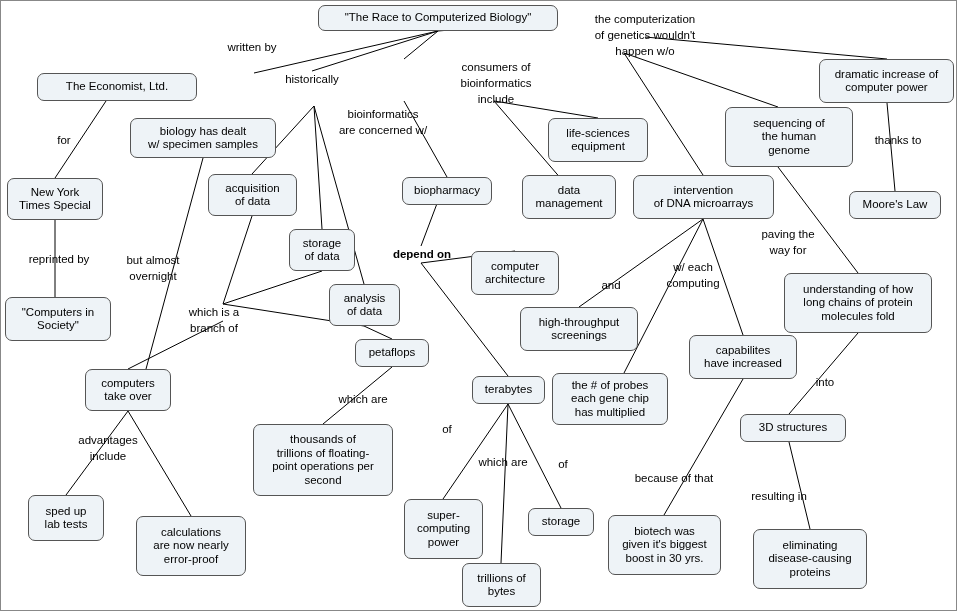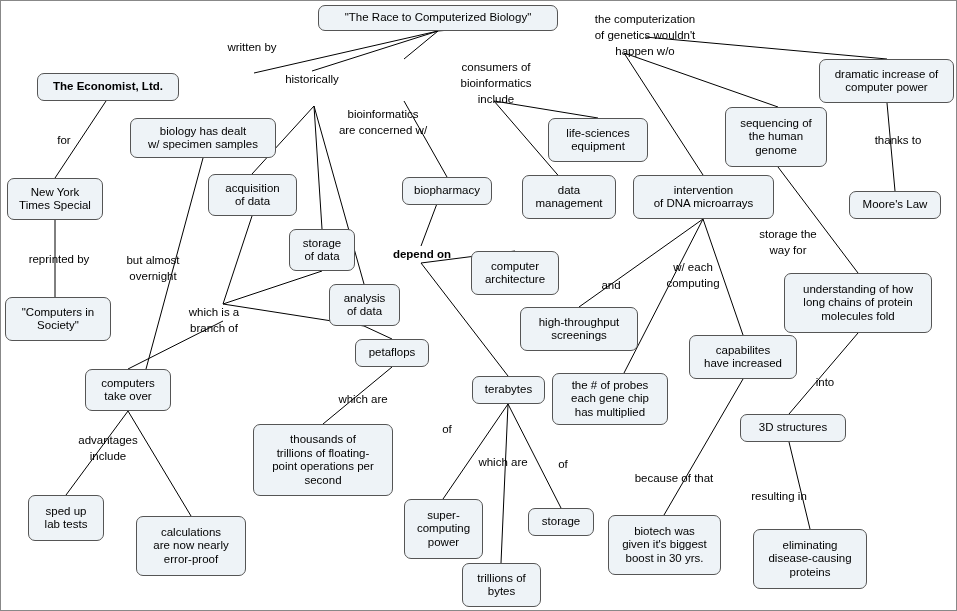--- a/index.html
+++ b/index.html
@@ -89,21 +89,21 @@
       <line x1="702" y1="218" x2="578" y2="306" stroke="#000000" stroke-width="1"></line>
       <line x1="702" y1="218" x2="623" y2="372" stroke="#000000" stroke-width="1"></line>
       <line x1="702" y1="218" x2="742" y2="334" stroke="#000000" stroke-width="1"></line>
       <line x1="742" y1="378" x2="663" y2="514" stroke="#000000" stroke-width="1"></line>
       <line x1="777" y1="166" x2="857" y2="272" stroke="#000000" stroke-width="1"></line>
       <line x1="857" y1="332" x2="788" y2="413" stroke="#000000" stroke-width="1"></line>
       <line x1="788" y1="441" x2="809" y2="528" stroke="#000000" stroke-width="1"></line>
       <line x1="886" y1="102" x2="894" y2="190" stroke="#000000" stroke-width="1"></line>
     </svg>
 <div class="node" style="left: 317px; top: 4px; width: 240px; height: 26px;">"The Race to Computerized Biology"</div>
-    <div class="node" style="left: 36px; top: 72px; width: 142px; height: 28px; font-weight: bold;">The Economist, Ltd.</div>
+    <div class="node" style="left: 36px; top: 72px; width: 160px; height: 28px;">The Economist, Ltd.</div>
     <div class="node" style="left: 129px; top: 117px; width: 146px; height: 40px;">biology has dealt
 w/ specimen samples</div>
     <div class="node" style="left: 6px; top: 177px; width: 96px; height: 42px;">New York
 Times Special</div>
     <div class="node" style="left: 4px; top: 296px; width: 106px; height: 44px;">"Computers in
 Society"</div>
     <div class="node" style="left: 207px; top: 173px; width: 89px; height: 42px;">acquisition
 of data</div>
     <div class="node" style="left: 288px; top: 228px; width: 66px; height: 42px;">storage
 of data</div>
@@ -140,21 +140,21 @@
     <div class="node" style="left: 551px; top: 372px; width: 116px; height: 52px;">the # of probes
 each gene chip
 has multiplied</div>
     <div class="node" style="left: 607px; top: 514px; width: 113px; height: 60px;">biotech was
 given it's biggest
 boost in 30 yrs.</div>
     <div class="node" style="left: 632px; top: 174px; width: 141px; height: 44px;">intervention
 of DNA microarrays</div>
     <div class="node" style="left: 688px; top: 334px; width: 108px; height: 44px;">capabilites
 have increased</div>
-    <div class="node" style="left: 724px; top: 106px; width: 102px; height: 60px;">sequencing of
+    <div class="node" style="left: 724px; top: 106px; width: 128px; height: 60px;">sequencing of
 the human
 genome</div>
     <div class="node" style="left: 783px; top: 272px; width: 148px; height: 60px;">understanding of how
 long chains of protein
 molecules fold</div>
     <div class="node" style="left: 739px; top: 413px; width: 106px; height: 28px;">3D structures</div>
     <div class="node" style="left: 752px; top: 528px; width: 114px; height: 60px;">eliminating
 disease-causing
 proteins</div>
     <div class="node" style="left: 818px; top: 58px; width: 135px; height: 44px;">dramatic increase of
@@ -180,18 +180,18 @@
 include</div>
     <div class="elabel" style="left: 330px; top: 390px; width: 64px;">which are</div>
     <div class="elabel" style="left: 387px; top: 245px; width: 68px; font-weight: bold;">depend on</div>
     <div class="elabel" style="left: 437px; top: 420px; width: 18px;">of</div>
     <div class="elabel" style="left: 470px; top: 453px; width: 64px;">which are</div>
     <div class="elabel" style="left: 553px; top: 455px; width: 18px;">of</div>
     <div class="elabel" style="left: 596px; top: 256px; width: 28px; margin-top: 20px;">and</div>
     <div class="elabel" style="left: 659px; top: 258px; width: 66px;">w/ each
 computing</div>
     <div class="elabel" style="left: 627px; top: 469px; width: 92px;">because of that</div>
-    <div class="elabel" style="left: 753px; top: 225px; width: 68px;">storage the
+    <div class="elabel" style="left: 753px; top: 225px; width: 68px;">paving the
 way for</div>
     <div class="elabel" style="left: 810px; top: 373px; width: 28px;">into</div>
     <div class="elabel" style="left: 742px; top: 487px; width: 72px;">resulting in</div>
     <div class="elabel" style="left: 866px; top: 131px; width: 62px;">thanks to</div>
   </div>
 
 </body></html>

